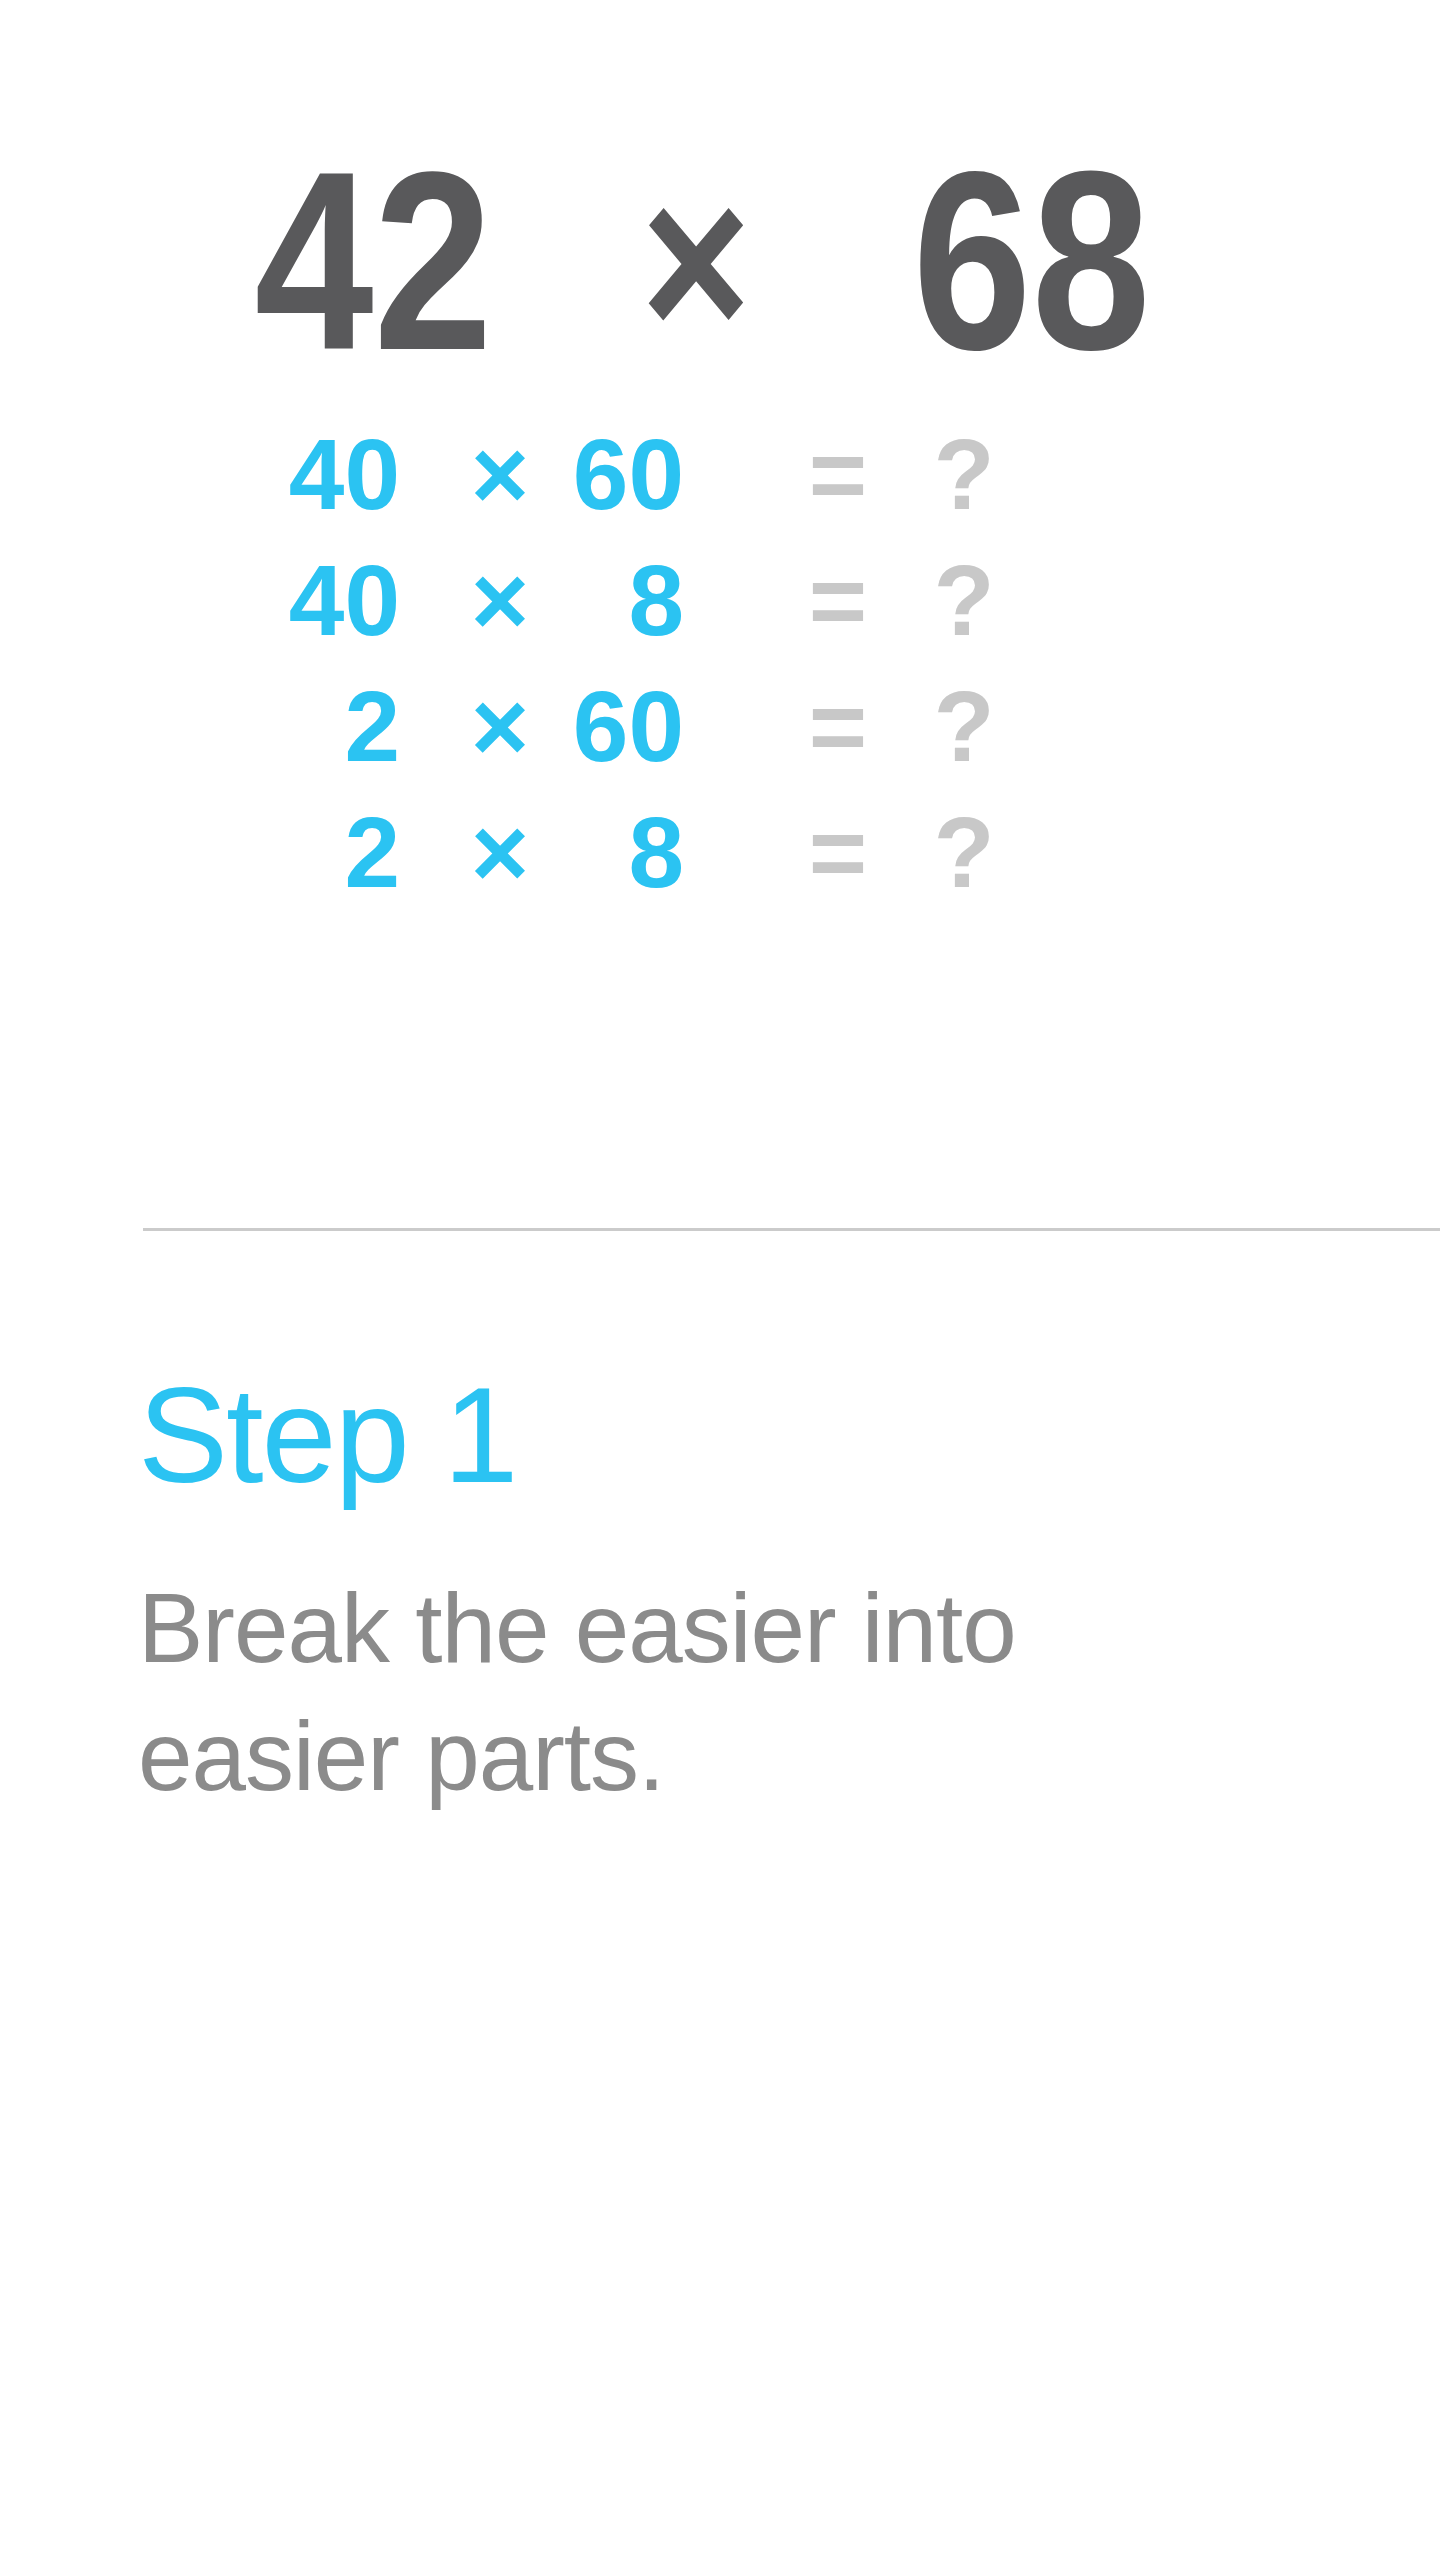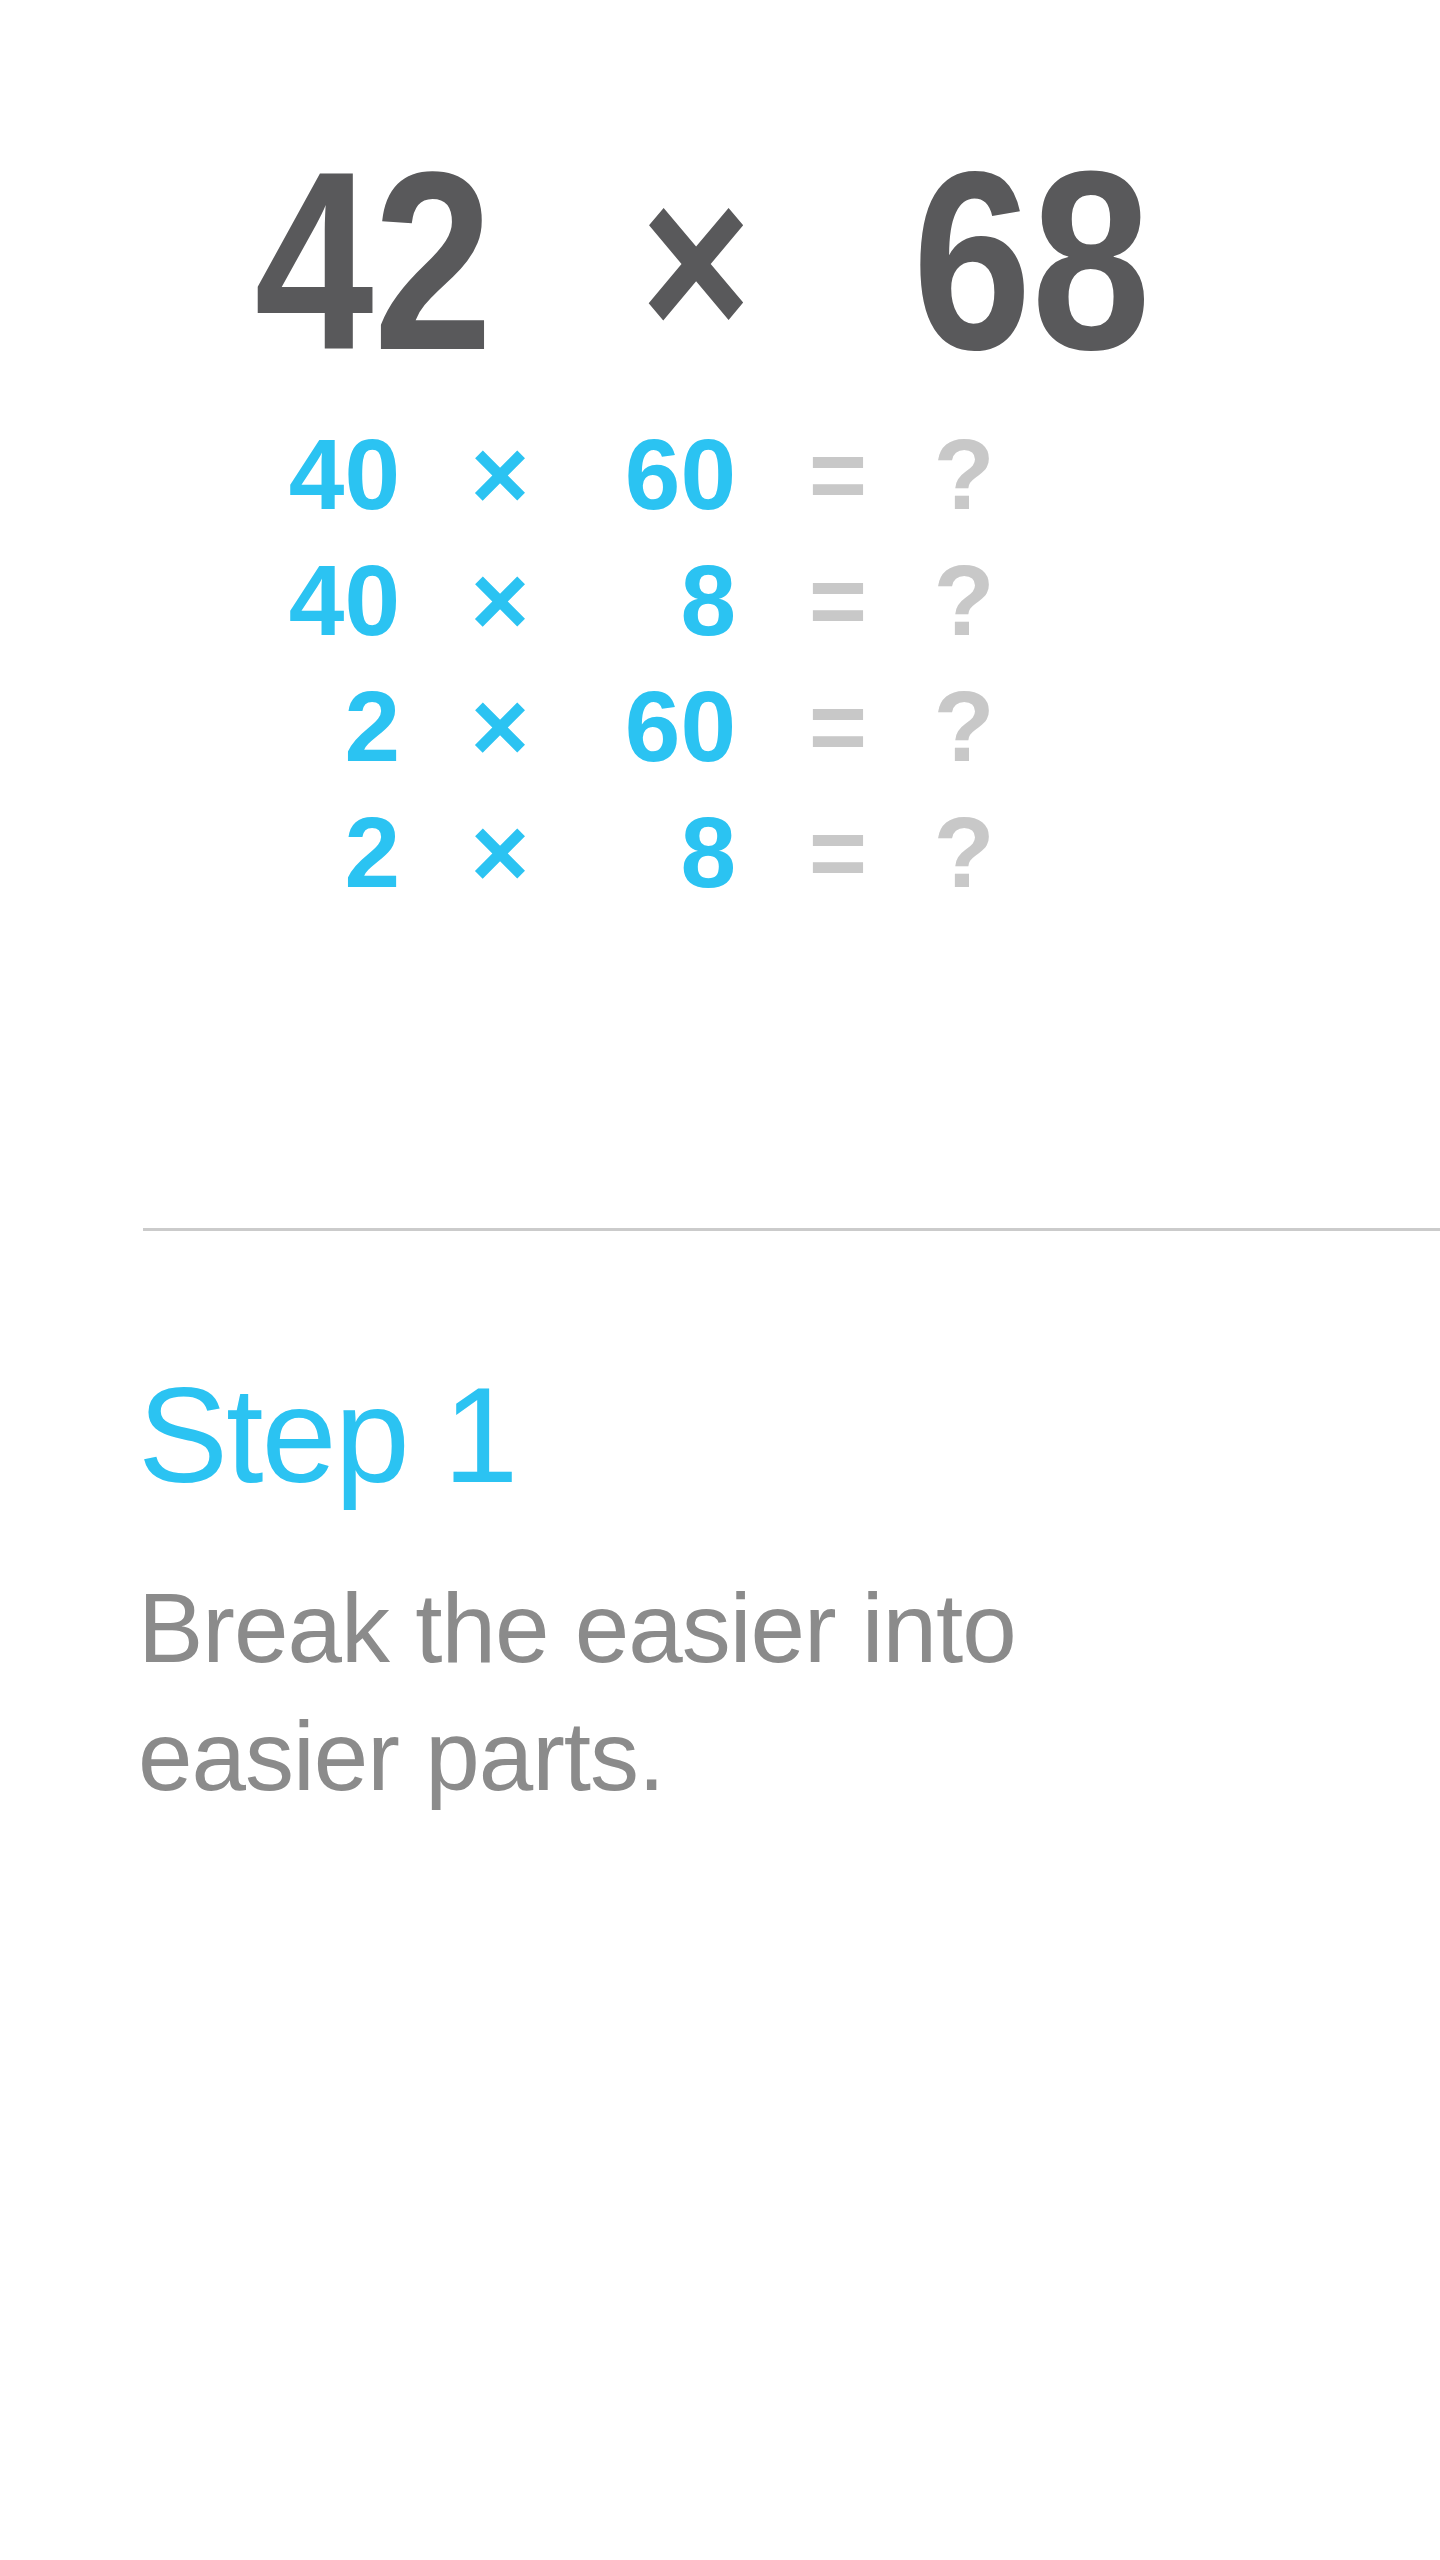--- a/index.html
+++ b/index.html
@@ -63,21 +63,21 @@
   .eq-row span {
     position: absolute;
     top: 0;
     line-height: 126px;
     font-size: 100px;
     font-weight: 700;
     white-space: nowrap;
   }
   .eq-row .a      { right: 1040px; color: var(--accent-cyan, #2BC3F2); text-align: center; }
   .eq-row .x      { left: 440px; width: 120px; text-align: center; color: var(--accent-cyan, #2BC3F2); }
-  .eq-row .b      { right: 704px; color: var(--accent-cyan, #2BC3F2); margin-left: 23px; }
+  .eq-row .b      { right: 756px; color: var(--accent-cyan, #2BC3F2); margin-left: 23px; }
   .eq-row .eq     { left: 778px; width: 120px; text-align: center; color: var(--muted-gray, #C8C8C8); }
   .eq-row .result { left: 904px; width: 120px; text-align: center; color: var(--muted-gray, #C8C8C8); }
 
   
   .divider {
     position: absolute;
     top: 1228px;
     left: 143px;
     right: 0;
     height: 3px;

